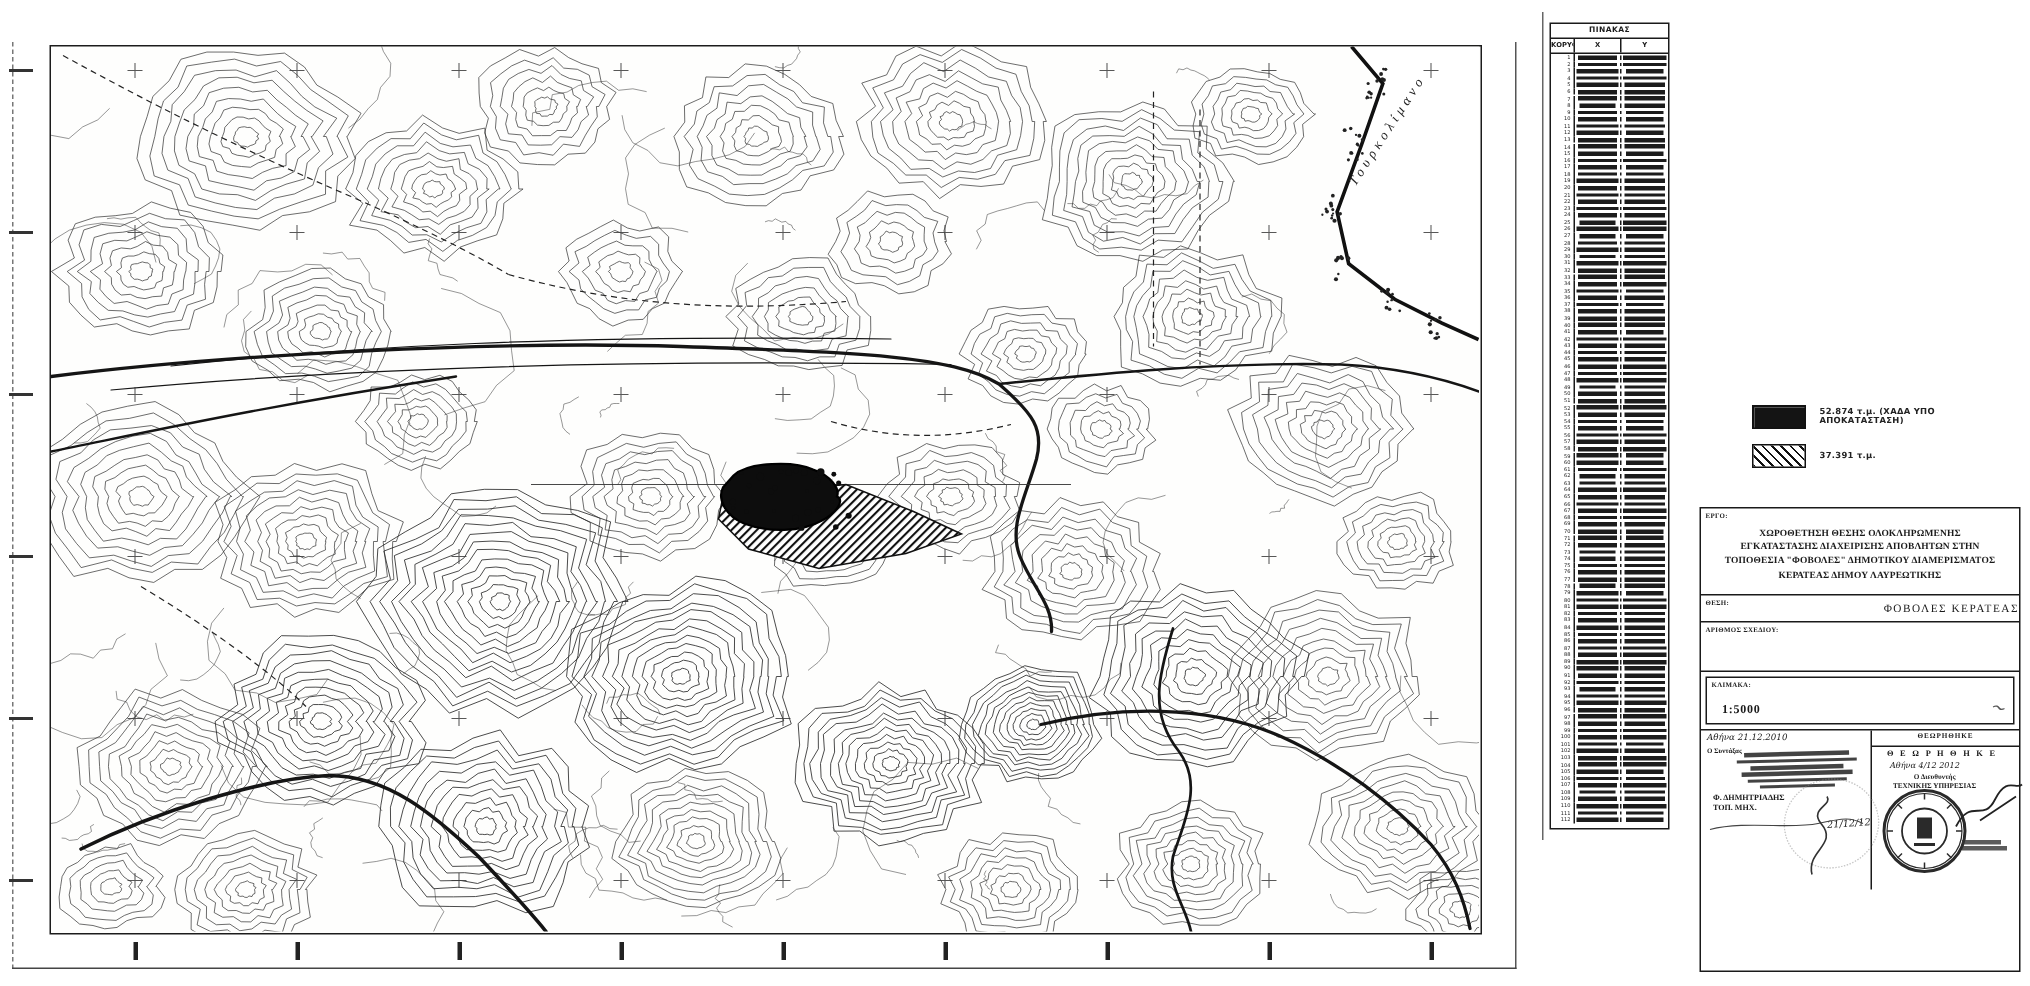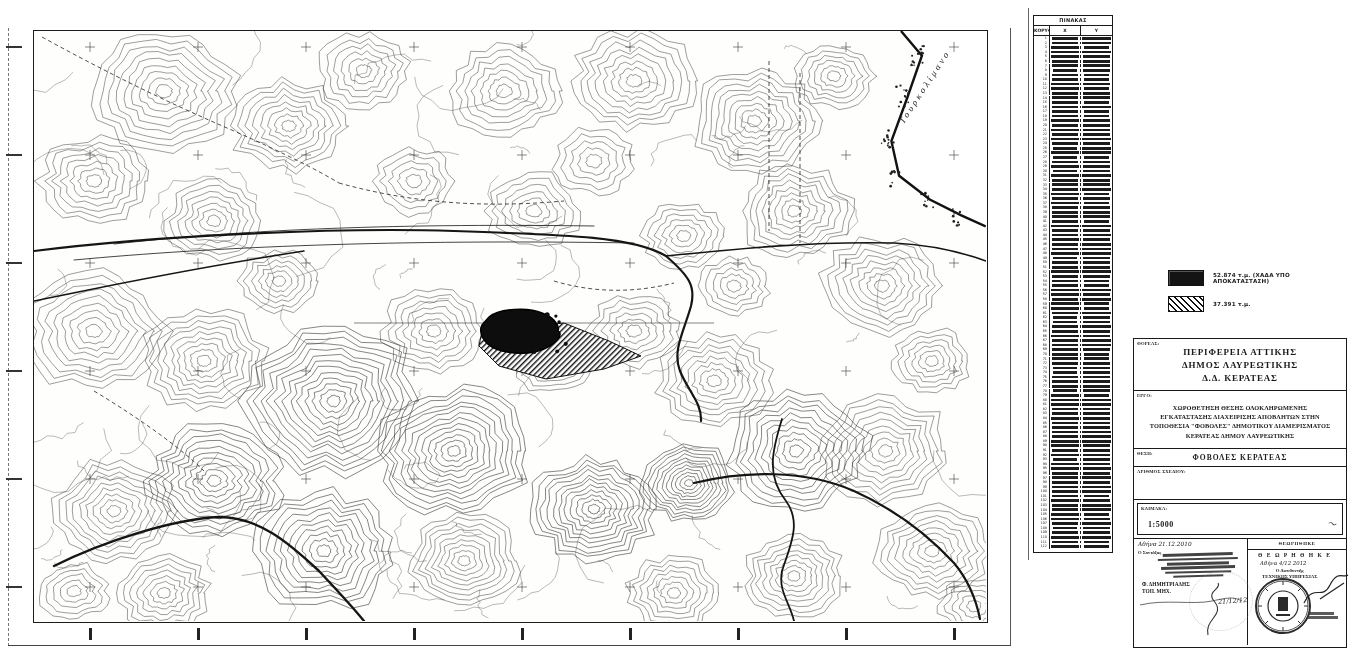--- a/index.html
+++ b/index.html
@@ -55,21 +55,21 @@
     left:1133px;top:338px;width:214px;height:310px;border:1.4px solid #1a1a1a;
     box-sizing:border-box;background:#fff;font-family:"Liberation Serif",serif;
   }
   .tb-sec{position:relative;box-sizing:border-box;border-bottom:1.2px solid #1a1a1a;}
   .tb-label{position:absolute;left:3px;top:2px;font-size:4.6px;font-weight:bold;letter-spacing:.2px;color:#222;}
   #tb-forea{height:52px;text-align:center;padding-top:7px;}
   #tb-forea .ln{font-size:9px;font-weight:bold;letter-spacing:.8px;line-height:13px;}
   #tb-ergo{height:58px;text-align:center;padding-top:12px;}
   #tb-ergo .ln{font-size:6.3px;font-weight:bold;line-height:9.2px;letter-spacing:.1px;}
   #tb-thesi{height:18px;}
-  #tb-thesi .val{text-align:center;font-size:7.5px;font-weight:bold;letter-spacing:1px;line-height:18px;}
+  #tb-thesi .val{text-align:right;font-size:7.5px;font-weight:normal;letter-spacing:1px;line-height:18px;}
   #tb-mid{height:72px;display:flex;}
   #tb-titlos{width:134px;border-right:1.2px solid #1a1a1a;box-sizing:border-box;position:relative;}
   #tb-titlos .val{margin:14px 0 0 12px;font-size:7.5px;font-weight:bold;letter-spacing:.6px;line-height:11px;white-space:pre-line;}
   #tb-midright{flex:1;display:flex;flex-direction:column;}
   #tb-arithmos{height:32px;position:relative;border-bottom:1.2px solid #1a1a1a;}
   #tb-klimaka{flex:1;position:relative;}
   #tb-klimaka-inner{position:absolute;left:3px;top:3px;right:3px;bottom:3px;border:1px solid #1a1a1a;}
   #tb-klimaka .val{position:absolute;left:10px;top:16px;font-size:8px;font-weight:bold;letter-spacing:.5px;}
   #tb-klimaka .scribble{position:absolute;right:6px;top:14px;font-size:9px;color:#555;transform:rotate(14deg);}
   #tb-bottom{height:106px;display:flex;border-bottom:none;}
@@ -1398,26 +1398,20 @@
     <span class="legend-swatch sw-solid"></span>
     <span class="legend-label">52.874 τ.μ. (ΧΑΔΑ ΥΠΟ ΑΠΟΚΑΤΑΣΤΑΣΗ)</span>
   </div>
   <div class="legend-item">
     <span class="legend-swatch sw-hatch"></span>
     <span class="legend-label">37.391 τ.μ.</span>
   </div>
 </div>
 
 <div class="abs" id="title-block">
-  <div class="tb-sec" id="tb-forea">
-    <span class="tb-label">ΦΟΡΕΑΣ:</span>
-    <div class="ln">ΠΕΡΙΦΕΡΕΙΑ ΑΤΤΙΚΗΣ</div>
-    <div class="ln">ΔΗΜΟΣ ΛΑΥΡΕΩΤΙΚΗΣ</div>
-    <div class="ln">Δ.Δ. ΚΕΡΑΤΕΑΣ</div>
-  </div>
   <div class="tb-sec" id="tb-ergo">
     <span class="tb-label">ΕΡΓΟ:</span>
     <div class="ln">ΧΩΡΟΘΕΤΗΣΗ ΘΕΣΗΣ ΟΛΟΚΛΗΡΩΜΕΝΗΣ</div>
     <div class="ln">ΕΓΚΑΤΑΣΤΑΣΗΣ ΔΙΑΧΕΙΡΙΣΗΣ ΑΠΟΒΛΗΤΩΝ ΣΤΗΝ</div>
     <div class="ln">ΤΟΠΟΘΕΣΙΑ "ΦΟΒΟΛΕΣ" ΔΗΜΟΤΙΚΟΥ ΔΙΑΜΕΡΙΣΜΑΤΟΣ</div>
     <div class="ln">ΚΕΡΑΤΕΑΣ ΔΗΜΟΥ ΛΑΥΡΕΩΤΙΚΗΣ</div>
   </div>
   <div class="tb-sec" id="tb-thesi">
     <span class="tb-label">ΘΕΣΗ:</span>
     <div class="val">ΦΟΒΟΛΕΣ ΚΕΡΑΤΕΑΣ</div>

